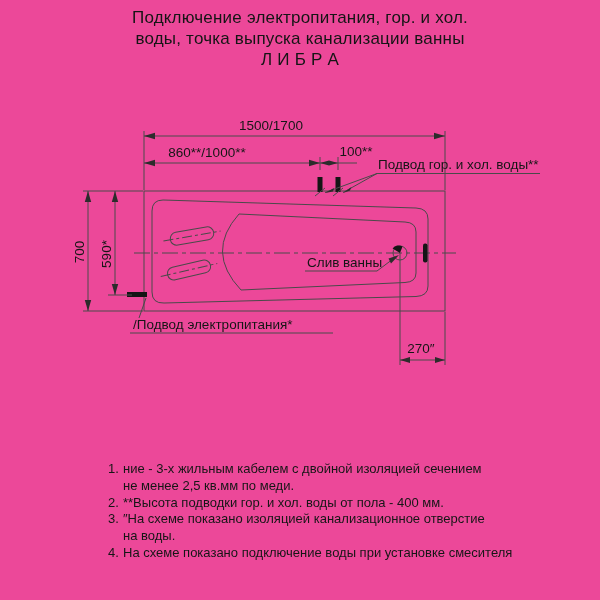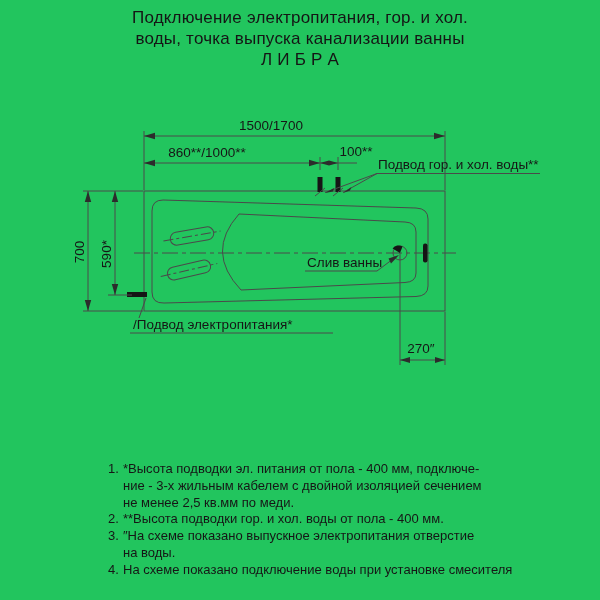--- a/index.html
+++ b/index.html
@@ -1,16 +1,16 @@
 <!DOCTYPE html>
 <html><head>
 <meta charset="utf-8">
 <style>
   html,body{margin:0;padding:0;background:#fff;}
-  .page{position:relative;width:600px;height:600px;background:#22c55e;overflow:hidden;
+  .page{position:relative;width:600px;height:600px;background:#ec4899;overflow:hidden;
         font-family:"Liberation Sans",sans-serif;color:#111;}
   .title-block{position:absolute;top:7px;left:0;width:600px;text-align:center;
                font-size:17px;line-height:21px;color:#151515;letter-spacing:.2px;}
   .drawing{position:absolute;top:0;left:0;}
   .drawing text{font-family:"Liberation Sans",sans-serif;font-size:13.5px;fill:#161616;}
   .drawing .ln{stroke:#4a4a4a;stroke-width:1;fill:none;}
   .drawing .thick{fill:#151515;stroke:none;}
   .drawing .arr{fill:#2c2c2c;stroke:none;}
   .notes{position:absolute;left:108px;top:461px;width:480px;font-size:13px;
          line-height:16.8px;color:#161616;}
@@ -141,35 +141,34 @@
       <line class="ln" x1="130" y1="333" x2="333" y2="333"></line>
       <line class="ln" x1="139" y1="318" x2="146" y2="298"></line>
       <text x="133" y="329">/Подвод электропитания*</text>
     </g>
   </svg>
 
   <div class="notes">
     <div class="note">
       <span class="num">1.</span>
       <div class="cont">
-        <div>*Высота подводки эл. питания от пола - 400 мм, подключе-</div>
         <div>ние - 3-х жильным кабелем с двойной изоляцией сечением</div>
         <div>не менее 2,5 кв.мм по меди.</div>
       </div>
     </div>
     <div class="note">
       <span class="num">2.</span>
       <div class="cont">
         <div>**Высота подводки гор. и хол. воды от пола - 400 мм.</div>
       </div>
     </div>
     <div class="note">
       <span class="num">3.</span>
       <div class="cont">
-        <div>″На схеме показано выпускное электропитания отверстие</div>
+        <div>″На схеме показано изоляцией канализационное отверстие</div>
         <div>на воды.</div>
       </div>
     </div>
     <div class="note">
       <span class="num">4.</span>
       <div class="cont">
         <div>На схеме показано подключение воды при установке смесителя</div>
       </div>
     </div>
   </div>

